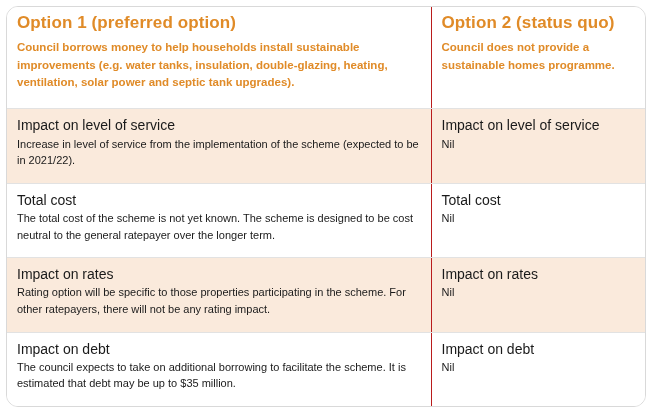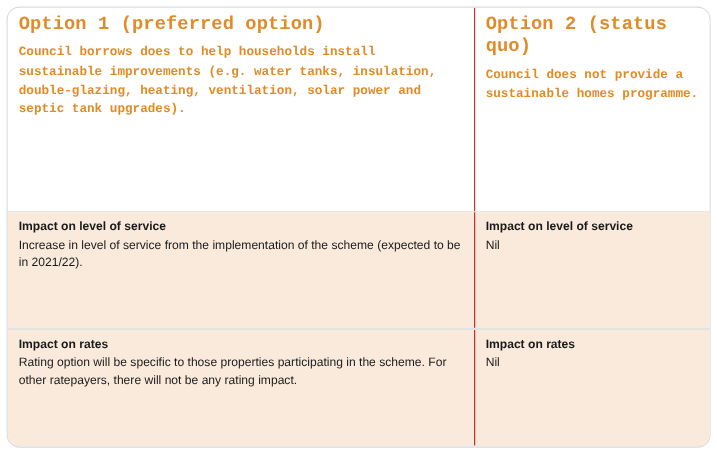--- a/index.html
+++ b/index.html
@@ -37,41 +37,40 @@
   }
   .col-left { width: 424px; }
   .col-right { width: 214px; border-left: 1px solid #b91c1c; }
 
   .row-shade td { background: #faeadc; }
   .row-plain td { background: #ffffff; }
 
   .hdr-row td {
     padding-top: 10px;
     padding-bottom: 4px;
-    font-family: Liberation Mono, monospace;
   }
   .title {
     color: #e08b28;
     font-size: 17px;
     font-weight: bold;
     line-height: 1.2;
     margin: 0 0 6px 0;
     letter-spacing: 0.1px;
   }
   .intro {
     color: #e08b28;
     font-size: 11.5px;
     font-weight: bold;
     line-height: 1.5;
     margin: 0;
   }
   .sect-title {
     color: #1a1a1a;
-    font-size: 11px;
-    font-weight: bold;
+    font-size: 14px;
+    font-weight: normal;
     line-height: 1.45;
     margin: 0;
   }
   .sect-body {
     color: #1a1a1a;
     font-size: 11px;
     line-height: 1.5;
     margin: 0;
   }
   .divider-cell { padding: 0 !important; height: 1px; }
@@ -87,21 +86,21 @@
 <div class="card">
   <table class="compare">
     <colgroup>
       <col class="col-left">
       <col class="col-right">
     </colgroup>
     <tbody>
       <tr class="row-plain hdr-row">
         <td class="col-left">
           <p class="title">Option 1 (preferred option)</p>
-          <p class="intro">Council borrows does to help households install sustainable improvements (e.g. water tanks, insulation, double-glazing, heating, ventilation, solar power and septic tank upgrades).</p>
+          <p class="intro">Council borrows money to help households install sustainable improvements (e.g. water tanks, insulation, double-glazing, heating, ventilation, solar power and septic tank upgrades).</p>
         </td>
         <td class="col-right">
           <p class="title">Option 2 (status quo)</p>
           <p class="intro">Council does not provide a sustainable homes programme.</p>
         </td>
       </tr>
 
       <tr>
         <td class="divider-cell" colspan="2">
           <div class="divider-line"></div>
@@ -118,20 +117,30 @@
           <p class="sect-body">Nil</p>
         </td>
       </tr>
 
       <tr>
         <td class="divider-cell" colspan="2">
           <div class="divider-line"></div>
         </td>
       </tr>
 
+      <tr class="row-plain">
+        <td class="col-left">
+          <p class="sect-title">Total cost</p>
+          <p class="sect-body">The total cost of the scheme is not yet known. The scheme is designed to be cost neutral to the general ratepayer over the longer term.</p>
+        </td>
+        <td class="col-right">
+          <p class="sect-title">Total cost</p>
+          <p class="sect-body">Nil</p>
+        </td>
+      </tr>
 
       <tr>
         <td class="divider-cell" colspan="2">
           <div class="divider-line"></div>
         </td>
       </tr>
 
       <tr class="row-shade">
         <td class="col-left">
           <p class="sect-title">Impact on rates</p>
@@ -142,15 +151,25 @@
           <p class="sect-body">Nil</p>
         </td>
       </tr>
 
       <tr>
         <td class="divider-cell" colspan="2">
           <div class="divider-line"></div>
         </td>
       </tr>
 
+      <tr class="row-plain">
+        <td class="col-left">
+          <p class="sect-title">Impact on debt</p>
+          <p class="sect-body">The council expects to take on additional borrowing to facilitate the scheme. It is estimated that debt may be up to $35 million.</p>
+        </td>
+        <td class="col-right">
+          <p class="sect-title">Impact on debt</p>
+          <p class="sect-body">Nil</p>
+        </td>
+      </tr>
     </tbody>
   </table>
 </div>
 
 </body></html>

